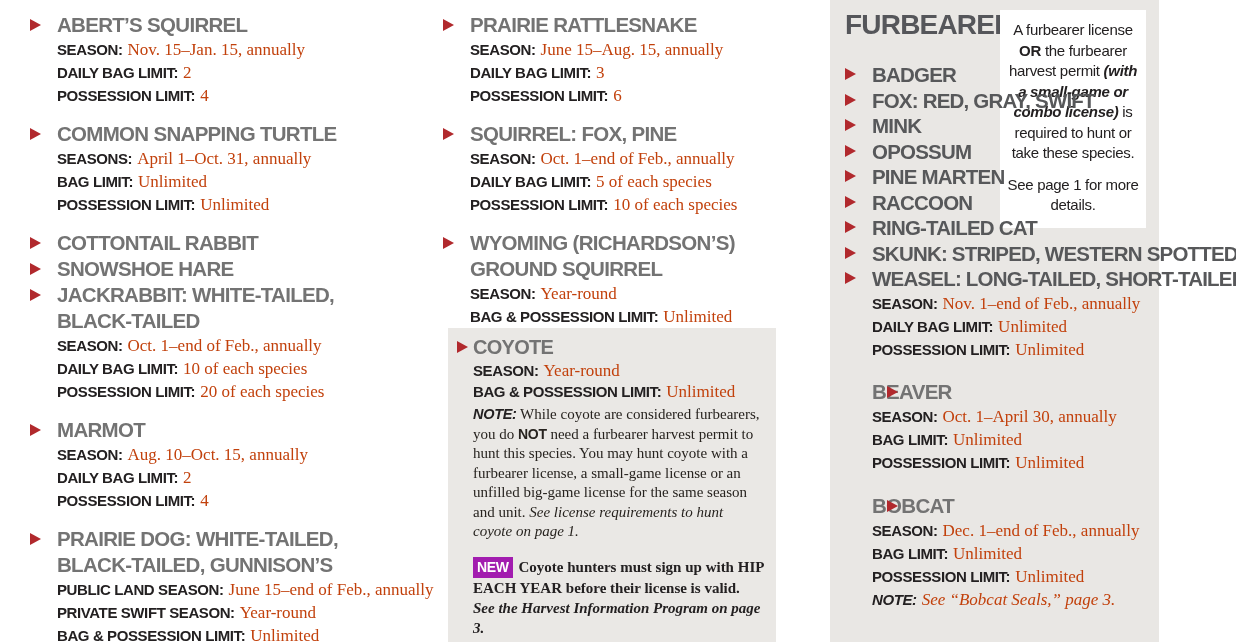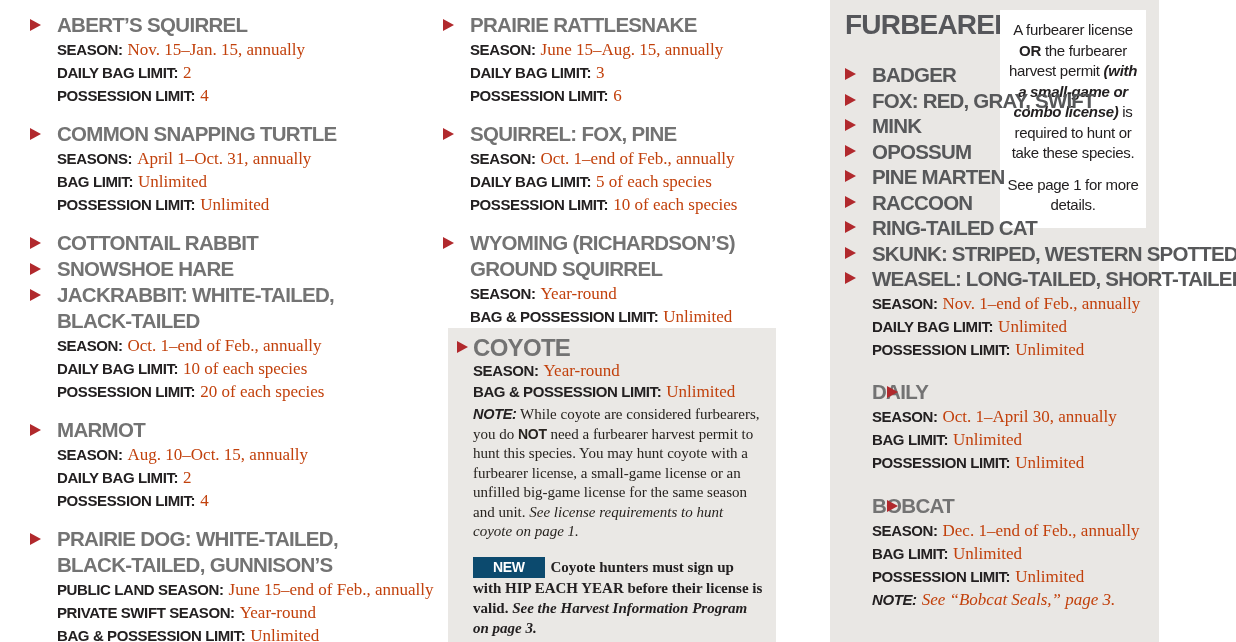--- a/index.html
+++ b/index.html
@@ -17,33 +17,33 @@
   .drow{font-size:16.5px;line-height:22px;white-space:nowrap;}
   .lbl{font-family:"Liberation Sans",sans-serif;font-weight:700;font-size:15px;color:#232021;
        letter-spacing:-0.4px;margin-right:5px;}
   .val{font-family:"Liberation Serif",serif;font-size:17px;color:#c2410c;}
 
   
   .coyote-box{position:absolute;left:448px;top:328px;width:328px;min-height:305px;box-sizing:border-box;
               background:#eae8e5;padding:7px 12px 10px 25px;}
   .coyote-box .entry{padding-left:0;margin-bottom:0;}
   .coyote-box .bullet{left:-16px;top:6px;}
-  .coyote-box .head{font-size:24px;line-height:25px;}
+  .coyote-box .head{font-size:20px;line-height:25px;}
   .coyote-box .drow{line-height:21px;}
   .note{font-family:"Liberation Serif",serif;font-size:15px;line-height:19.5px;color:#27231f;
         margin-top:3px;white-space:normal;width:288px;}
   .note .nlbl{font-family:"Liberation Sans",sans-serif;font-weight:700;font-style:italic;font-size:14.5px;
               letter-spacing:-0.3px;color:#232021;}
   .note .cb{font-weight:700;font-family:"Liberation Sans",sans-serif;font-size:14px;letter-spacing:-0.3px;}
   .note .it{font-style:italic;}
   .note2{font-family:"Liberation Serif",serif;font-size:15px;line-height:20px;color:#232021;
          font-weight:700;margin-top:2px;width:292px;}
   .note2 .it{font-style:italic;}
-  .new-badge{display:inline-block;background:#0c4a6e;color:#ffffff;font-family:"Liberation Sans",sans-serif;
-             font-weight:700;font-size:14px;letter-spacing:-0.3px;padding:0 20px 1px;margin-right:2px;}
+  .new-badge{display:inline-block;background:#a21caf;color:#ffffff;font-family:"Liberation Sans",sans-serif;
+             font-weight:700;font-size:14px;letter-spacing:-0.3px;padding:0 4px 1px;margin-right:2px;}
 
   
   .panel{position:absolute;left:830px;top:0;width:329px;height:642px;background:#e9e7e4;box-sizing:border-box;}
   .panel-head{font-weight:700;font-size:28px;line-height:30px;color:#55565a;letter-spacing:-0.8px;
               padding:10px 0 0 15px;}
   .sp-list{list-style:none;margin:22px 0 0 0;padding:0 0 0 42px;}
   .sp-list li{position:relative;font-weight:700;font-size:20.5px;line-height:25.5px;color:#57585a;
               letter-spacing:-0.8px;white-space:nowrap;}
   .sp-list .bullet{top:6px;}
   .panel .details{padding-left:42px;}
@@ -204,21 +204,21 @@
 
     <div class="details">
       <div class="drow"><span class="lbl">SEASON:</span><span class="val">Nov. 1–end of Feb., annually</span></div>
       <div class="drow"><span class="lbl">DAILY BAG LIMIT:</span><span class="val">Unlimited</span></div>
       <div class="drow"><span class="lbl">POSSESSION LIMIT:</span><span class="val">Unlimited</span></div>
     </div>
 
     <section class="entry beaver">
       <div class="hline">
         <span class="bullet"></span>
-        <span class="head">DAILY</span>
+        <span class="head">BEAVER</span>
       </div>
       <div class="drow"><span class="lbl">SEASON:</span><span class="val">Oct. 1–April 30, annually</span></div>
       <div class="drow"><span class="lbl">BAG LIMIT:</span><span class="val">Unlimited</span></div>
       <div class="drow"><span class="lbl">POSSESSION LIMIT:</span><span class="val">Unlimited</span></div>
     </section>
 
     <section class="entry bobcat">
       <div class="hline">
         <span class="bullet"></span>
         <span class="head">BOBCAT</span>

